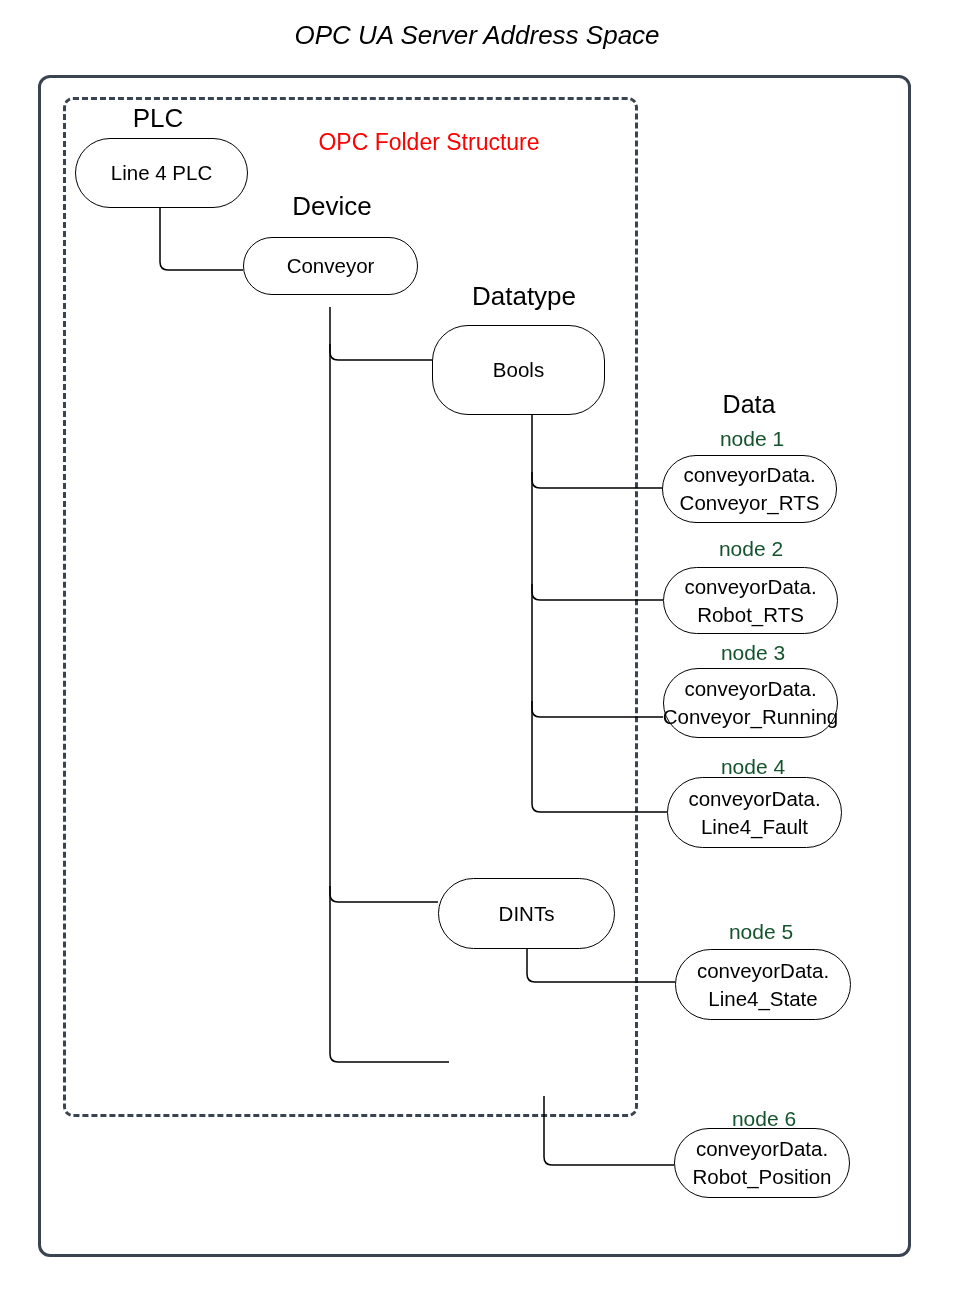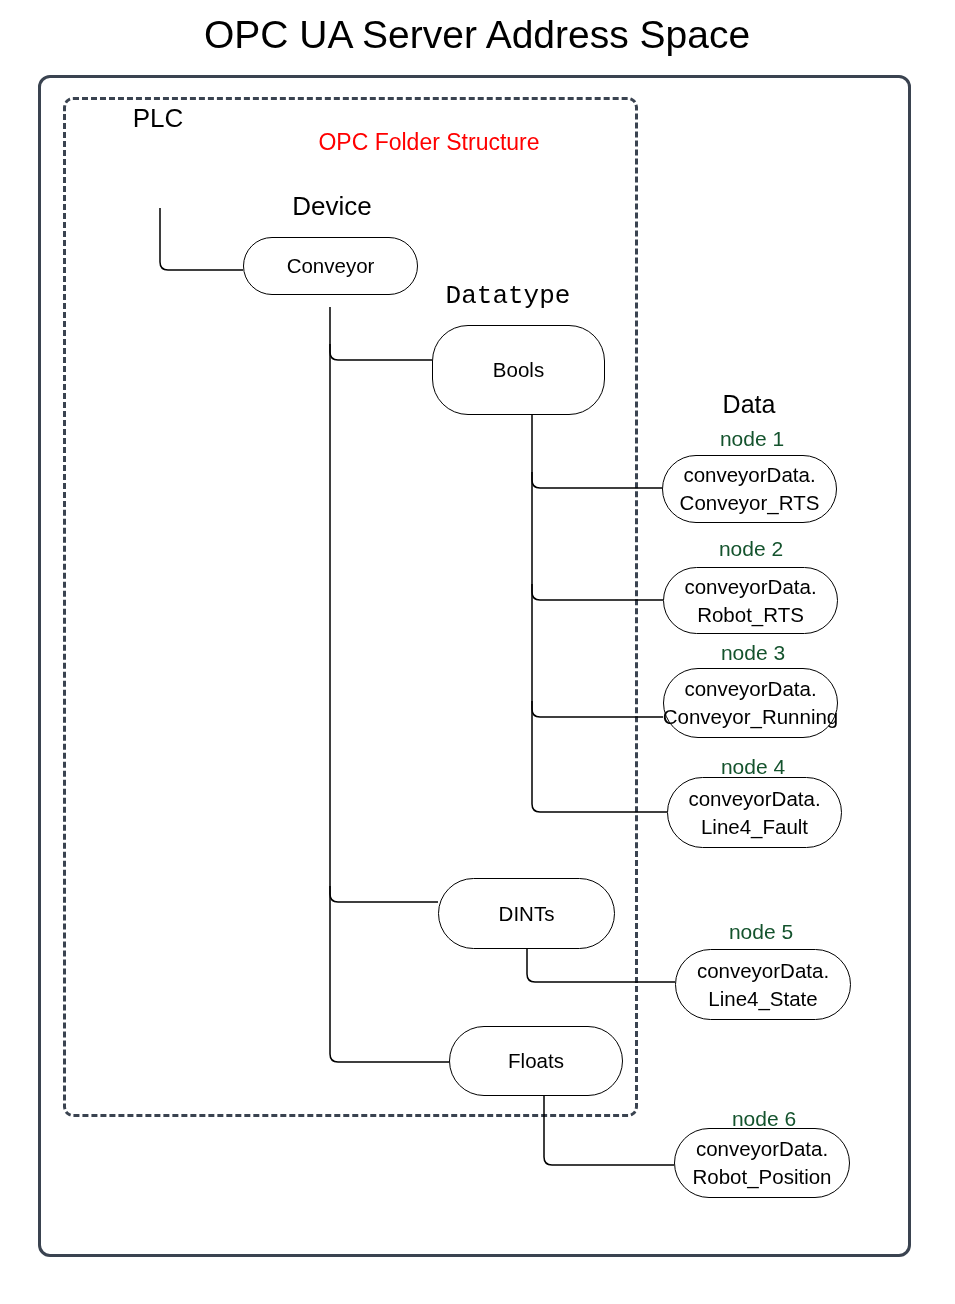--- a/index.html
+++ b/index.html
@@ -9,41 +9,42 @@
     background:#ffffff;
     font-family:"Liberation Sans","DejaVu Sans",sans-serif;
     color:#000000;
     overflow:hidden;
   }
   .abs{position:absolute;}
   .ctr{transform:translateX(-50%);white-space:nowrap;}
 
   #title{
     left:477px;top:16px;
-    font-size:39px;line-height:38px;
+    font-size:26px;line-height:38px;
     color:#000;
+    font-style:italic;
   }
   #outer-frame{
     left:38px;top:75px;width:873px;height:1182px;
     border:3px solid #3a4350;border-radius:12px;
     box-sizing:border-box;
   }
   #dashed-frame{
     left:63px;top:97px;width:575px;height:1020px;
     border:3px dashed #3a4350;border-radius:10px;
     box-sizing:border-box;
   }
   #overlay-label{
     left:429px;top:129px;
     font-size:23px;color:#ff0000;
   }
   .heading{font-size:26px;color:#000;}
   #h-plc{left:158px;top:103px;}
   #h-device{left:332px;top:191px;}
-  #h-datatype{left:508px;top:281px;font-family:Liberation Mono, monospace;}
+  #h-datatype{left:524px;top:281px;}
   #h-data{left:749px;top:390px;font-size:25px;}
 
   .pill{
     box-sizing:border-box;
     background:#ffffff;
     border:1.5px solid #000000;
     border-radius:36px;
     display:flex;flex-direction:column;
     align-items:center;justify-content:center;
     font-size:20.5px;line-height:28px;
@@ -98,31 +99,31 @@
     <path d="M544 1096 V1157 Q544 1165 552 1165 H674"></path>
   </svg>
 
   <div id="overlay-label" class="abs ctr">OPC Folder Structure</div>
 
   <div id="h-plc" class="abs ctr heading">PLC</div>
   <div id="h-device" class="abs ctr heading">Device</div>
   <div id="h-datatype" class="abs ctr heading">Datatype</div>
   <div id="h-data" class="abs ctr heading">Data</div>
 
+  <div id="n-line4plc" class="abs pill">
+    <span>Line 4 PLC</span>
+  </div>
   <div id="n-conveyor" class="abs pill">
     <span>Conveyor</span>
   </div>
   <div id="n-bools" class="abs pill">
     <span>Bools</span>
   </div>
   <div id="n-dints" class="abs pill">
     <span>DINTs</span>
-  </div>
-  <div id="n-floats" class="abs pill">
-    <span>Floats</span>
   </div>
 
   <div id="t-d1" class="abs ctr nodetag">node 1</div>
   <div id="n-d1" class="abs pill">
     <span>conveyorData.</span>
     <span>Conveyor_RTS</span>
   </div>
 
   <div id="t-d2" class="abs ctr nodetag">node 2</div>
   <div id="n-d2" class="abs pill">

